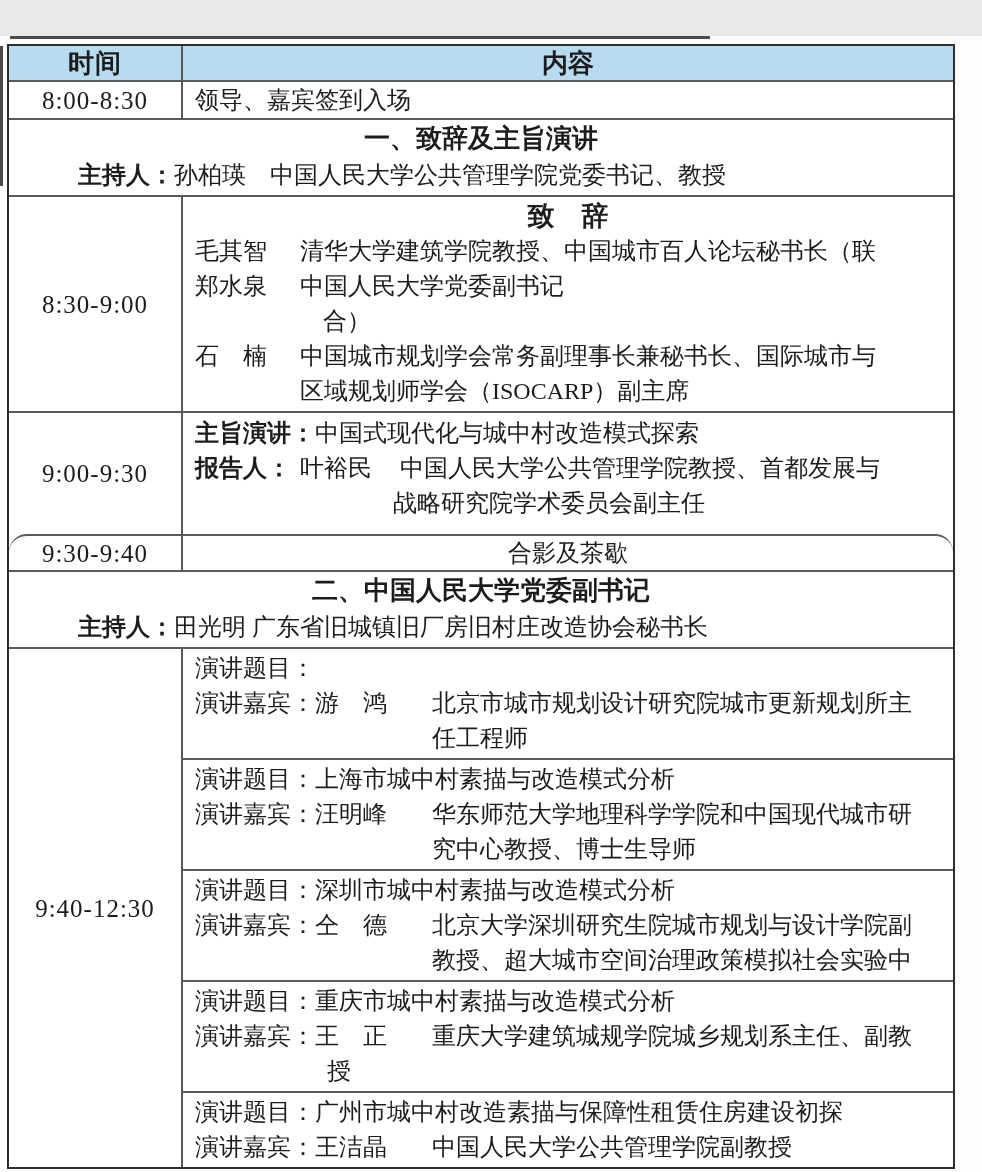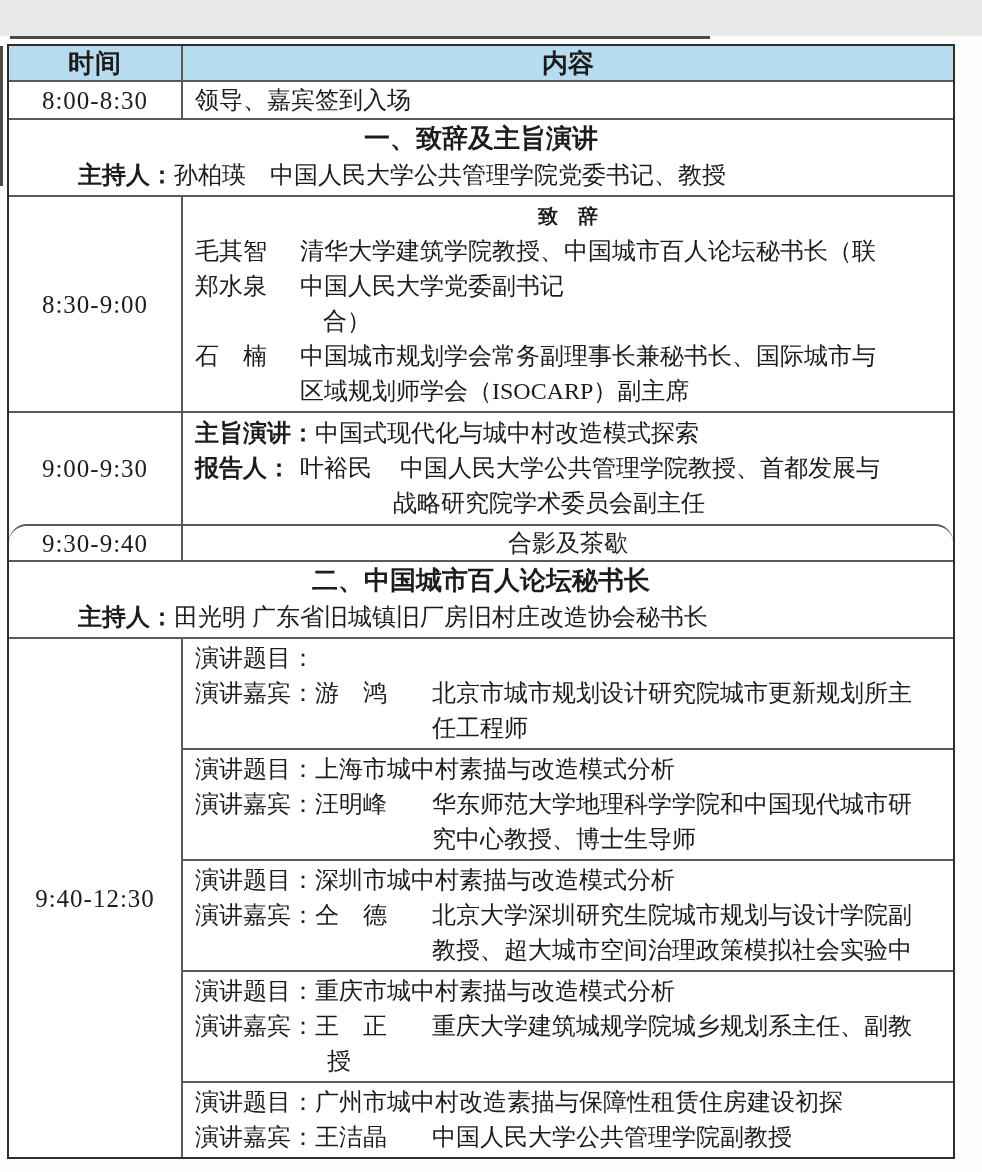--- a/index.html
+++ b/index.html
@@ -57,29 +57,29 @@
   .signin-row .content-col{display:flex;align-items:center;}
 
   
   .section-band{display:block;padding:1px 0 2px 0;}
   .section-title{font-size:26px;font-weight:bold;text-align:center;line-height:36px;}
   .host-line{display:flex;padding-left:69px;line-height:36px;}
   .host-label{font-weight:bold;flex:none;}
 
   
   .speeches-content{padding:2px 0 2px 12px;}
-  .speeches-title{font-weight:bold;font-size:20px;text-align:center;padding-right:12px;}
+  .speeches-title{font-weight:bold;font-size:27px;text-align:center;padding-right:12px;}
   .sp-line{display:flex;}
   .sp-name{width:105px;flex:none;}
   .sp-desc{flex:1;min-width:0;}
   .sp-cont{padding-left:105px;}
   .sp-cont-deep{padding-left:128px;}
 
   
-  .keynote-content{padding:3px 0 3px 12px;}
+  .keynote-content{padding:3px 0 13px 12px;}
   .kn-line{display:flex;}
   .kn-label5{min-width:120px;flex:none;font-weight:bold;}
   .kn-label4{min-width:96px;flex:none;font-weight:bold;}
   .kn-name{width:109px;flex:none;padding-left:9px;}
   .kn-cont{padding-left:198px;}
 
   .photo-row{height:36px;border-radius:18px;}
   .photo-row .content-col{display:flex;align-items:center;justify-content:center;}
 
   
@@ -159,21 +159,21 @@
     </div>
 
     <div class="row photo-row">
       <div class="time-col">9:30-9:40</div>
       <div class="content-col">
         <span>合影及茶歇</span>
       </div>
     </div>
 
     <div class="row section-band">
-      <div class="section-title">二、中国城市百人论坛秘书长</div>
+      <div class="section-title">二、中国人民大学党委副书记</div>
       <div class="host-line">
         <span class="host-label">主持人：</span>
         <span>田光明 广东省旧城镇旧厂房旧村庄改造协会秘书长</span>
       </div>
     </div>
 
     <div class="row">
       <div class="time-col">9:40-12:30</div>
       <div class="content-col">
 

